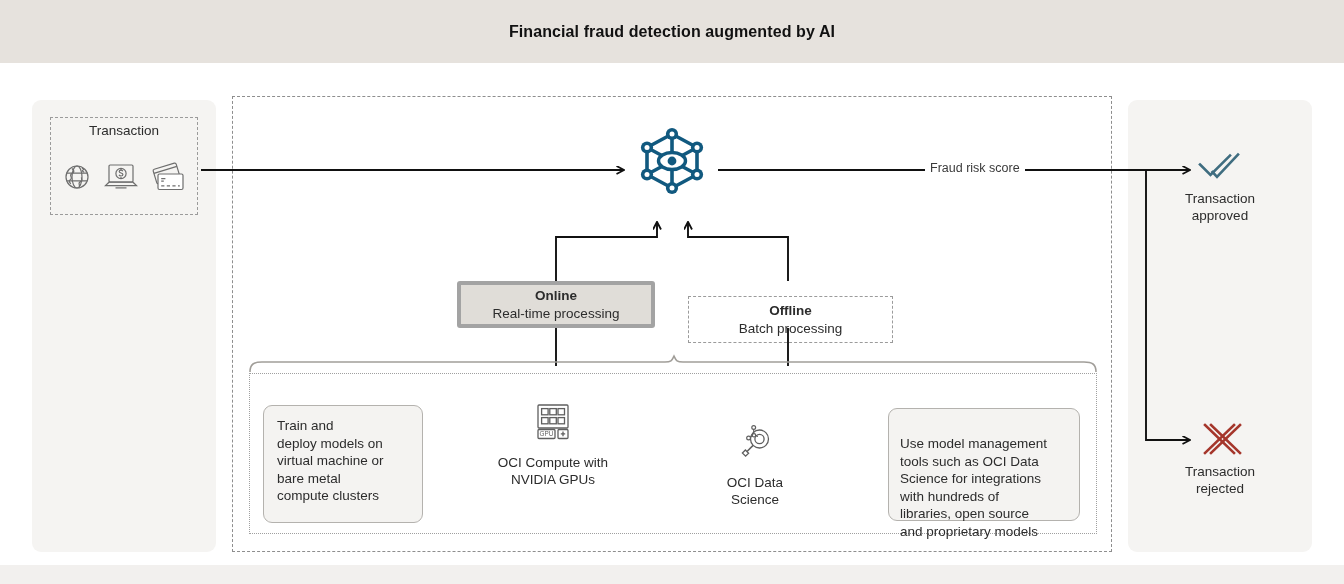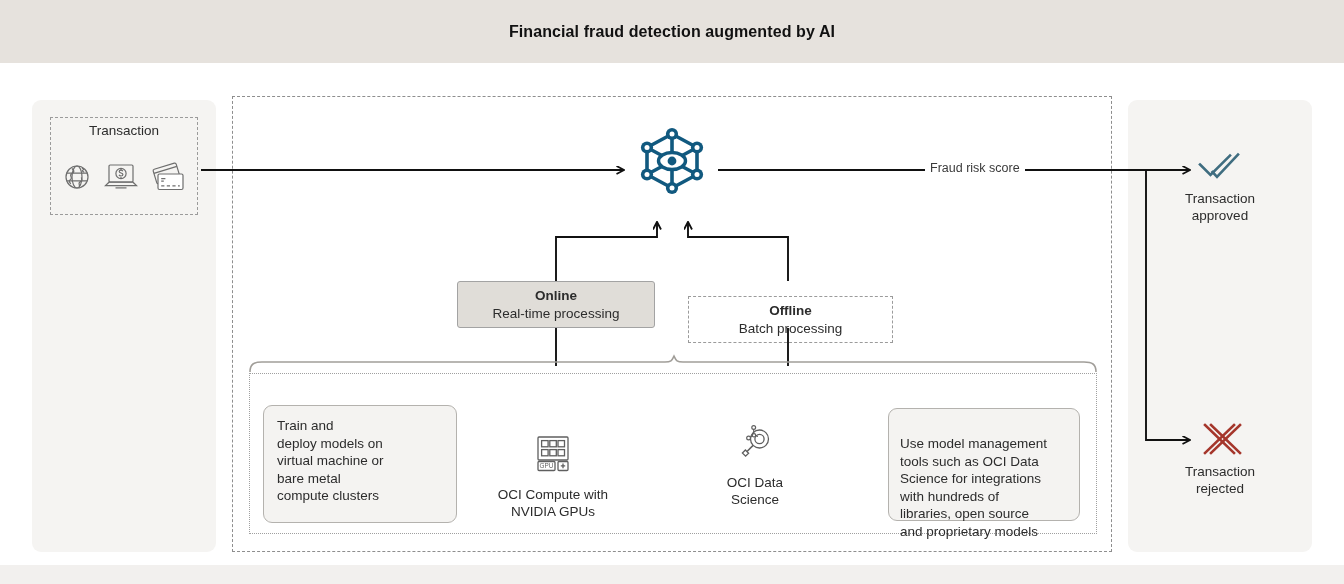--- a/index.html
+++ b/index.html
@@ -143,21 +143,21 @@
     justify-content: center;
     font-size: 13.5px;
     color: #2c2c2c;
     line-height: 17.5px;
   }
   .proc-box .pb-title { font-weight: bold; }
   .box-online {
     left: 457px; top: 281px;
     width: 198px; height: 47px;
     background: #e0ddd8;
-    border: 1px solid #a3a3a3;
+    border: 4px solid #a3a3a3;
     border-radius: 3px;
   }
   .box-offline {
     left: 688px; top: 281px;
     width: 205px; height: 47px;
     background: transparent;
     border: 1px dashed #9b9b9b;
     margin-top: 15px;
   }
 
@@ -174,40 +174,40 @@
     position: absolute;
     background: #f4f3f1;
     border: 1px solid #b4b2ae;
     border-radius: 9px;
     font-size: 13.5px;
     line-height: 17.5px;
     color: #2c2c2c;
     white-space: pre-line;
     padding: 11px 13px;
   }
-  .callout-train { left: 263px; top: 405px; width: 194px; height: 118px; }
+  .callout-train { left: 263px; top: 405px; width: 160px; height: 118px; }
   .callout-model { left: 888px; top: 408px; width: 192px; height: 113px; padding: 26px 11px; }
 
   .svc {
     position: absolute;
     width: 190px;
     text-align: center;
   }
   .svc .svc-icon {
     height: 48px;
     display: flex; align-items: flex-end; justify-content: center;
   }
   .svc .svc-text {
     margin-top: 8px;
     font-size: 13.5px;
     line-height: 17px;
     color: #2c2c2c;
     white-space: pre-line;
   }
-  .svc-compute { left: 458px; top: 430px; }
+  .svc-compute { left: 458px; top: 398px; }
   .svc-datasci { left: 660px; top: 418px; }
 
   
   .wires {
     position: absolute;
     left: 0; top: 0;
     width: 1344px; height: 584px;
     pointer-events: none;
   }
 

